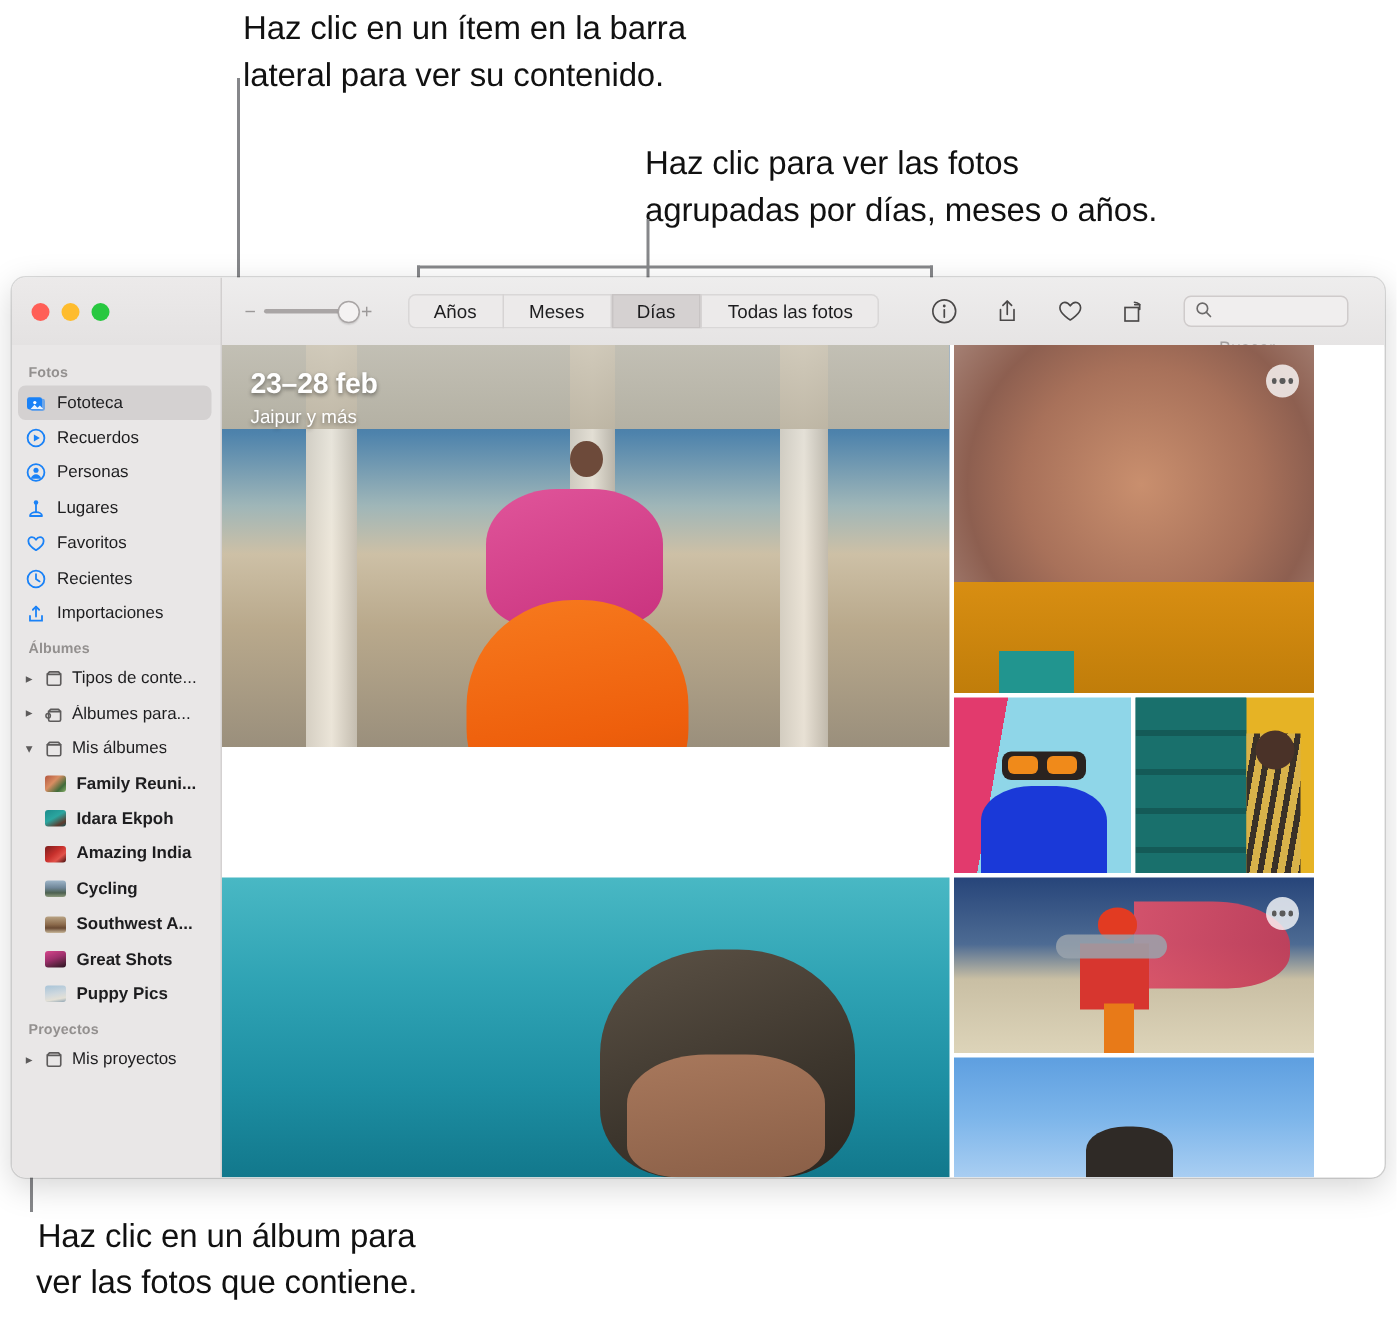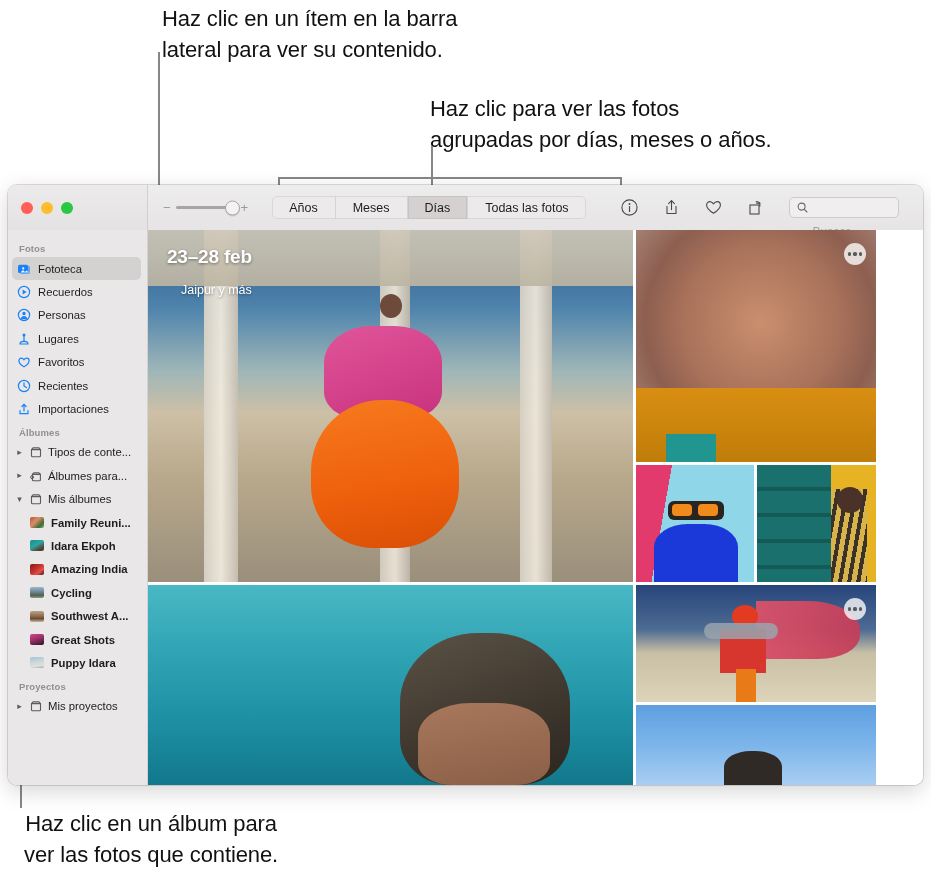--- a/index.html
+++ b/index.html
@@ -149,21 +149,21 @@
     background:#ffffff;overflow:hidden;
   }
   .day{position:relative;width:100%;}
   .day-row{display:flex;gap:3px;padding:0 0 0 0;}
   .hero{position:relative;overflow:hidden;}
   .hero .ovl{
     position:absolute;left:19px;top:16px;color:#fff;
     text-shadow:0 1px 3px rgba(0,0,0,0.45);
   }
   .ovl .ttl{font-size:19px;font-weight:bold;letter-spacing:-0.2px;}
-  .ovl .sub{font-size:12.5px;margin-top:15px;}
+  .ovl .sub{font-size:12.5px;margin-top:3px;}
   .col{display:flex;flex-direction:column;gap:3px;}
   .pair{display:flex;gap:3px;}
   .ph-img{background-size:cover;background-position:center;position:relative;overflow:hidden;}
   .more-btn{
     position:absolute;right:10px;top:13px;width:22px;height:22px;
     border-radius:50%;background:rgba(255,255,255,0.78);
     display:flex;align-items:center;justify-content:center;gap:2.5px;
   }
   .more-btn i{width:3.2px;height:3.2px;border-radius:50%;background:#5a5a5a;display:block;}
 </style>
@@ -398,21 +398,21 @@
         <span class="lbl">Southwest A...</span>
       </div>
 
       <div class="srow indent">
         <span class="thumb" style="background-image:linear-gradient(160deg,#d6468c,#9c2f6b 45%,#5c2340 75%,#2a1220);"></span>
         <span class="lbl">Great Shots</span>
       </div>
 
       <div class="srow indent">
         <span class="thumb" style="background-image:linear-gradient(170deg,#a8c4d8,#cfd8de 50%,#e3e0d6 78%,#8fa5b4);"></span>
-        <span class="lbl">Puppy Idara</span>
+        <span class="lbl">Puppy Pics</span>
       </div>
 
       <div class="sec-header">Proyectos</div>
 
       <div class="srow disc-row">
         <span class="disc">▸</span>
         <span class="ico">
           <svg width="14" height="14" viewBox="0 0 14 14">
             <path d="M2.5 4.6h9v6.2a1 1 0 0 1-1 1h-7a1 1 0 0 1-1-1z" fill="none" stroke="#5d5b5b" stroke-width="1.1"></path>
             <path d="M2.5 4.6 4 2.9h6l1.5 1.7" fill="none" stroke="#5d5b5b" stroke-width="1.1" stroke-linejoin="round"></path>
@@ -420,22 +420,22 @@
         </span>
         <span class="lbl">Mis proyectos</span>
       </div>
     </div>
 
     <div class="grid">
 
       <div class="day">
         <div class="day-row">
 
-          <div class="hero ph-img" style="width:485px;height:352px;background-image:
-                 linear-gradient(180deg,#2e5d8a 0%,#4e83ac 22%,#9fb6b8 40%,#cdc0a6 52%,#b9a98c 70%,#9a8f7c 100%); text-align: right;">
+          <div class="hero ph-img" style="width:485px;height:268px;background-image:
+                 linear-gradient(180deg,#2e5d8a 0%,#4e83ac 22%,#9fb6b8 40%,#cdc0a6 52%,#b9a98c 70%,#9a8f7c 100%);">
 
             <div style="position:absolute;left:56px;top:0;width:34px;height:352px;background:linear-gradient(90deg,#d8d2c6,#efe9dd,#c6bfb2);opacity:.95;"></div>
             <div style="position:absolute;left:232px;top:0;width:30px;height:352px;background:linear-gradient(90deg,#d2ccc0,#eae3d6,#bdb6a9);opacity:.95;"></div>
             <div style="position:absolute;left:372px;top:0;width:32px;height:352px;background:linear-gradient(90deg,#d6d0c4,#ece5d9,#c2bbae);opacity:.95;"></div>
             <div style="position:absolute;left:0;top:0;width:485px;height:56px;background:linear-gradient(180deg,#cfc8b8,#bdb5a3);opacity:.92;"></div>
             <div style="position:absolute;left:176px;top:96px;width:118px;height:92px;border-radius:40% 40% 28% 28%;background:linear-gradient(160deg,#e0559a,#c9327e);"></div>
             <div style="position:absolute;left:163px;top:170px;width:148px;height:148px;border-radius:48% 48% 42% 42%;background:linear-gradient(170deg,#f77a1e,#ee5f0c 60%,#d94f06);"></div>
             <div style="position:absolute;left:232px;top:64px;width:22px;height:24px;border-radius:50%;background:#6d4a3a;"></div>
             <div class="ovl">
               <div class="ttl">23–28 feb</div>

